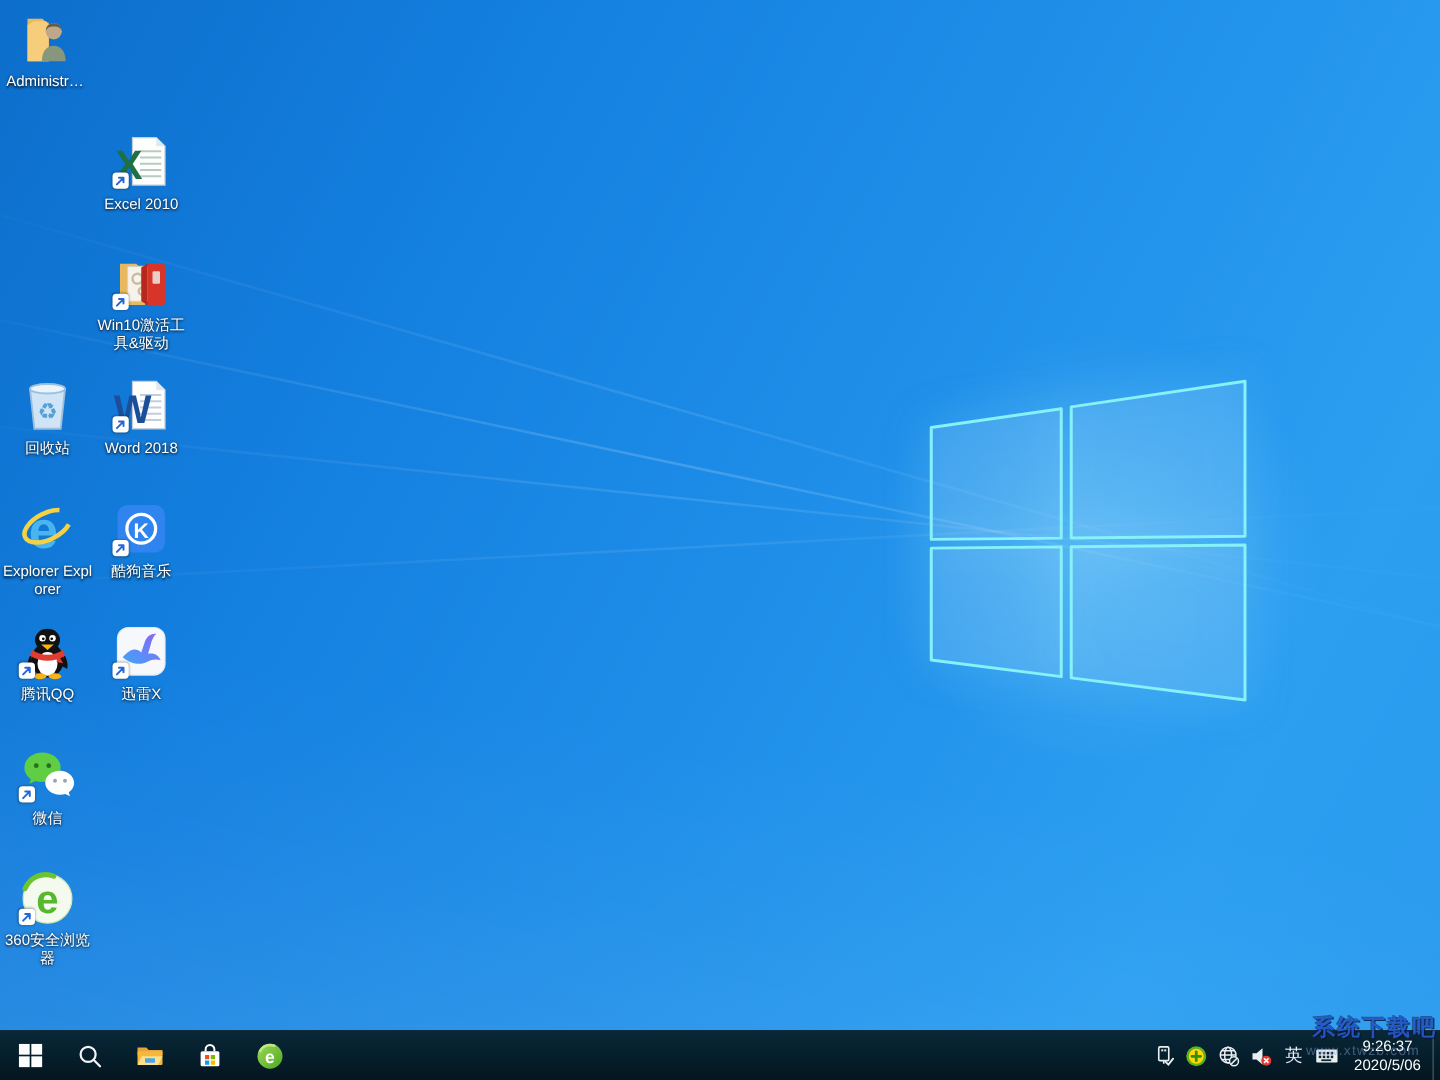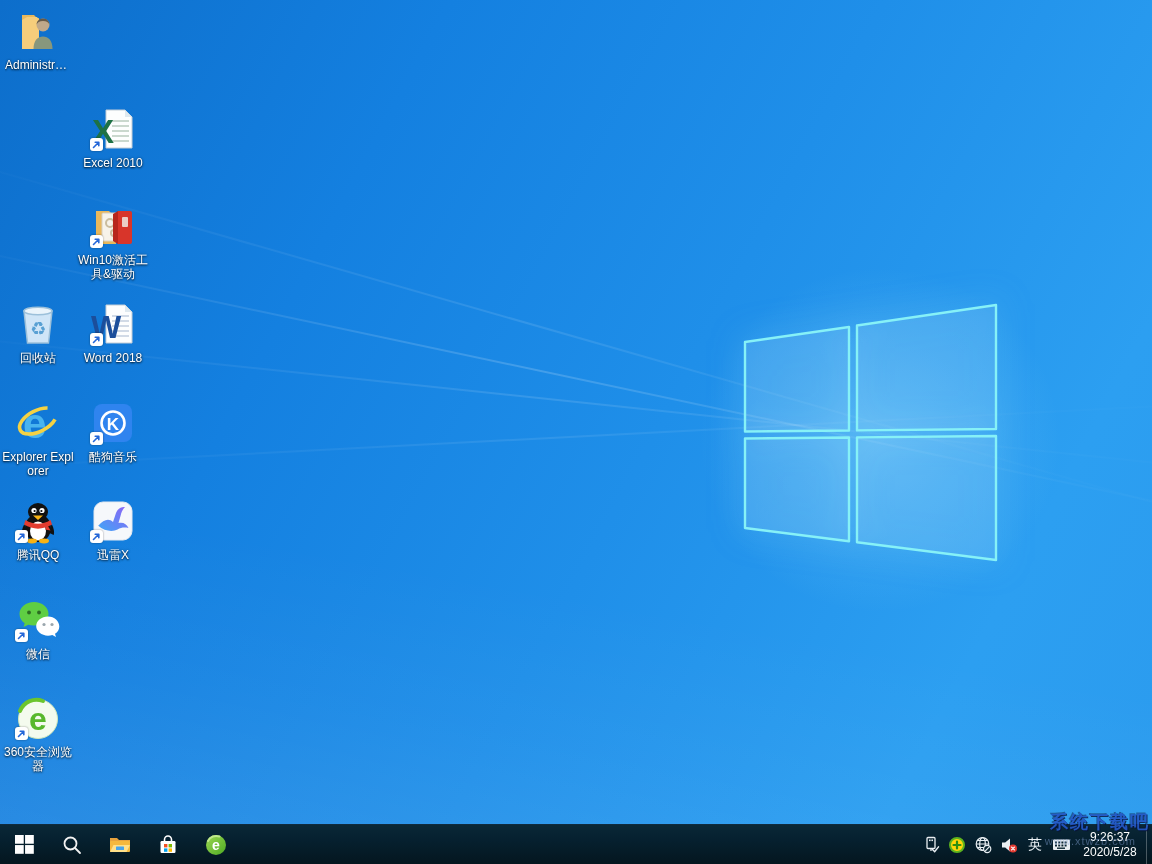--- a/index.html
+++ b/index.html
@@ -368,21 +368,21 @@
               <rect x="6.2" y="9.5" width="2" height="2"></rect>
             <rect x="9.4" y="9.5" width="2" height="2"></rect>
               <rect x="12.6" y="9.5" width="2" height="2"></rect>
             <rect x="5" y="12.5" width="8" height="1.4"></rect>
           </g>
         </svg>
       </div>
 
       <div class="clock">
         <div>9:26:37</div>
-        <div>2020/5/28</div>
+        <div>2020/5/06</div>
       </div>
 
       <div class="show-desktop"></div>
     </div>
   </div>
 
   <div class="wm">
     <div class="wm-title">系统下载吧</div>
     <div class="wm-url">www.xtwzb.com</div>
   </div>

